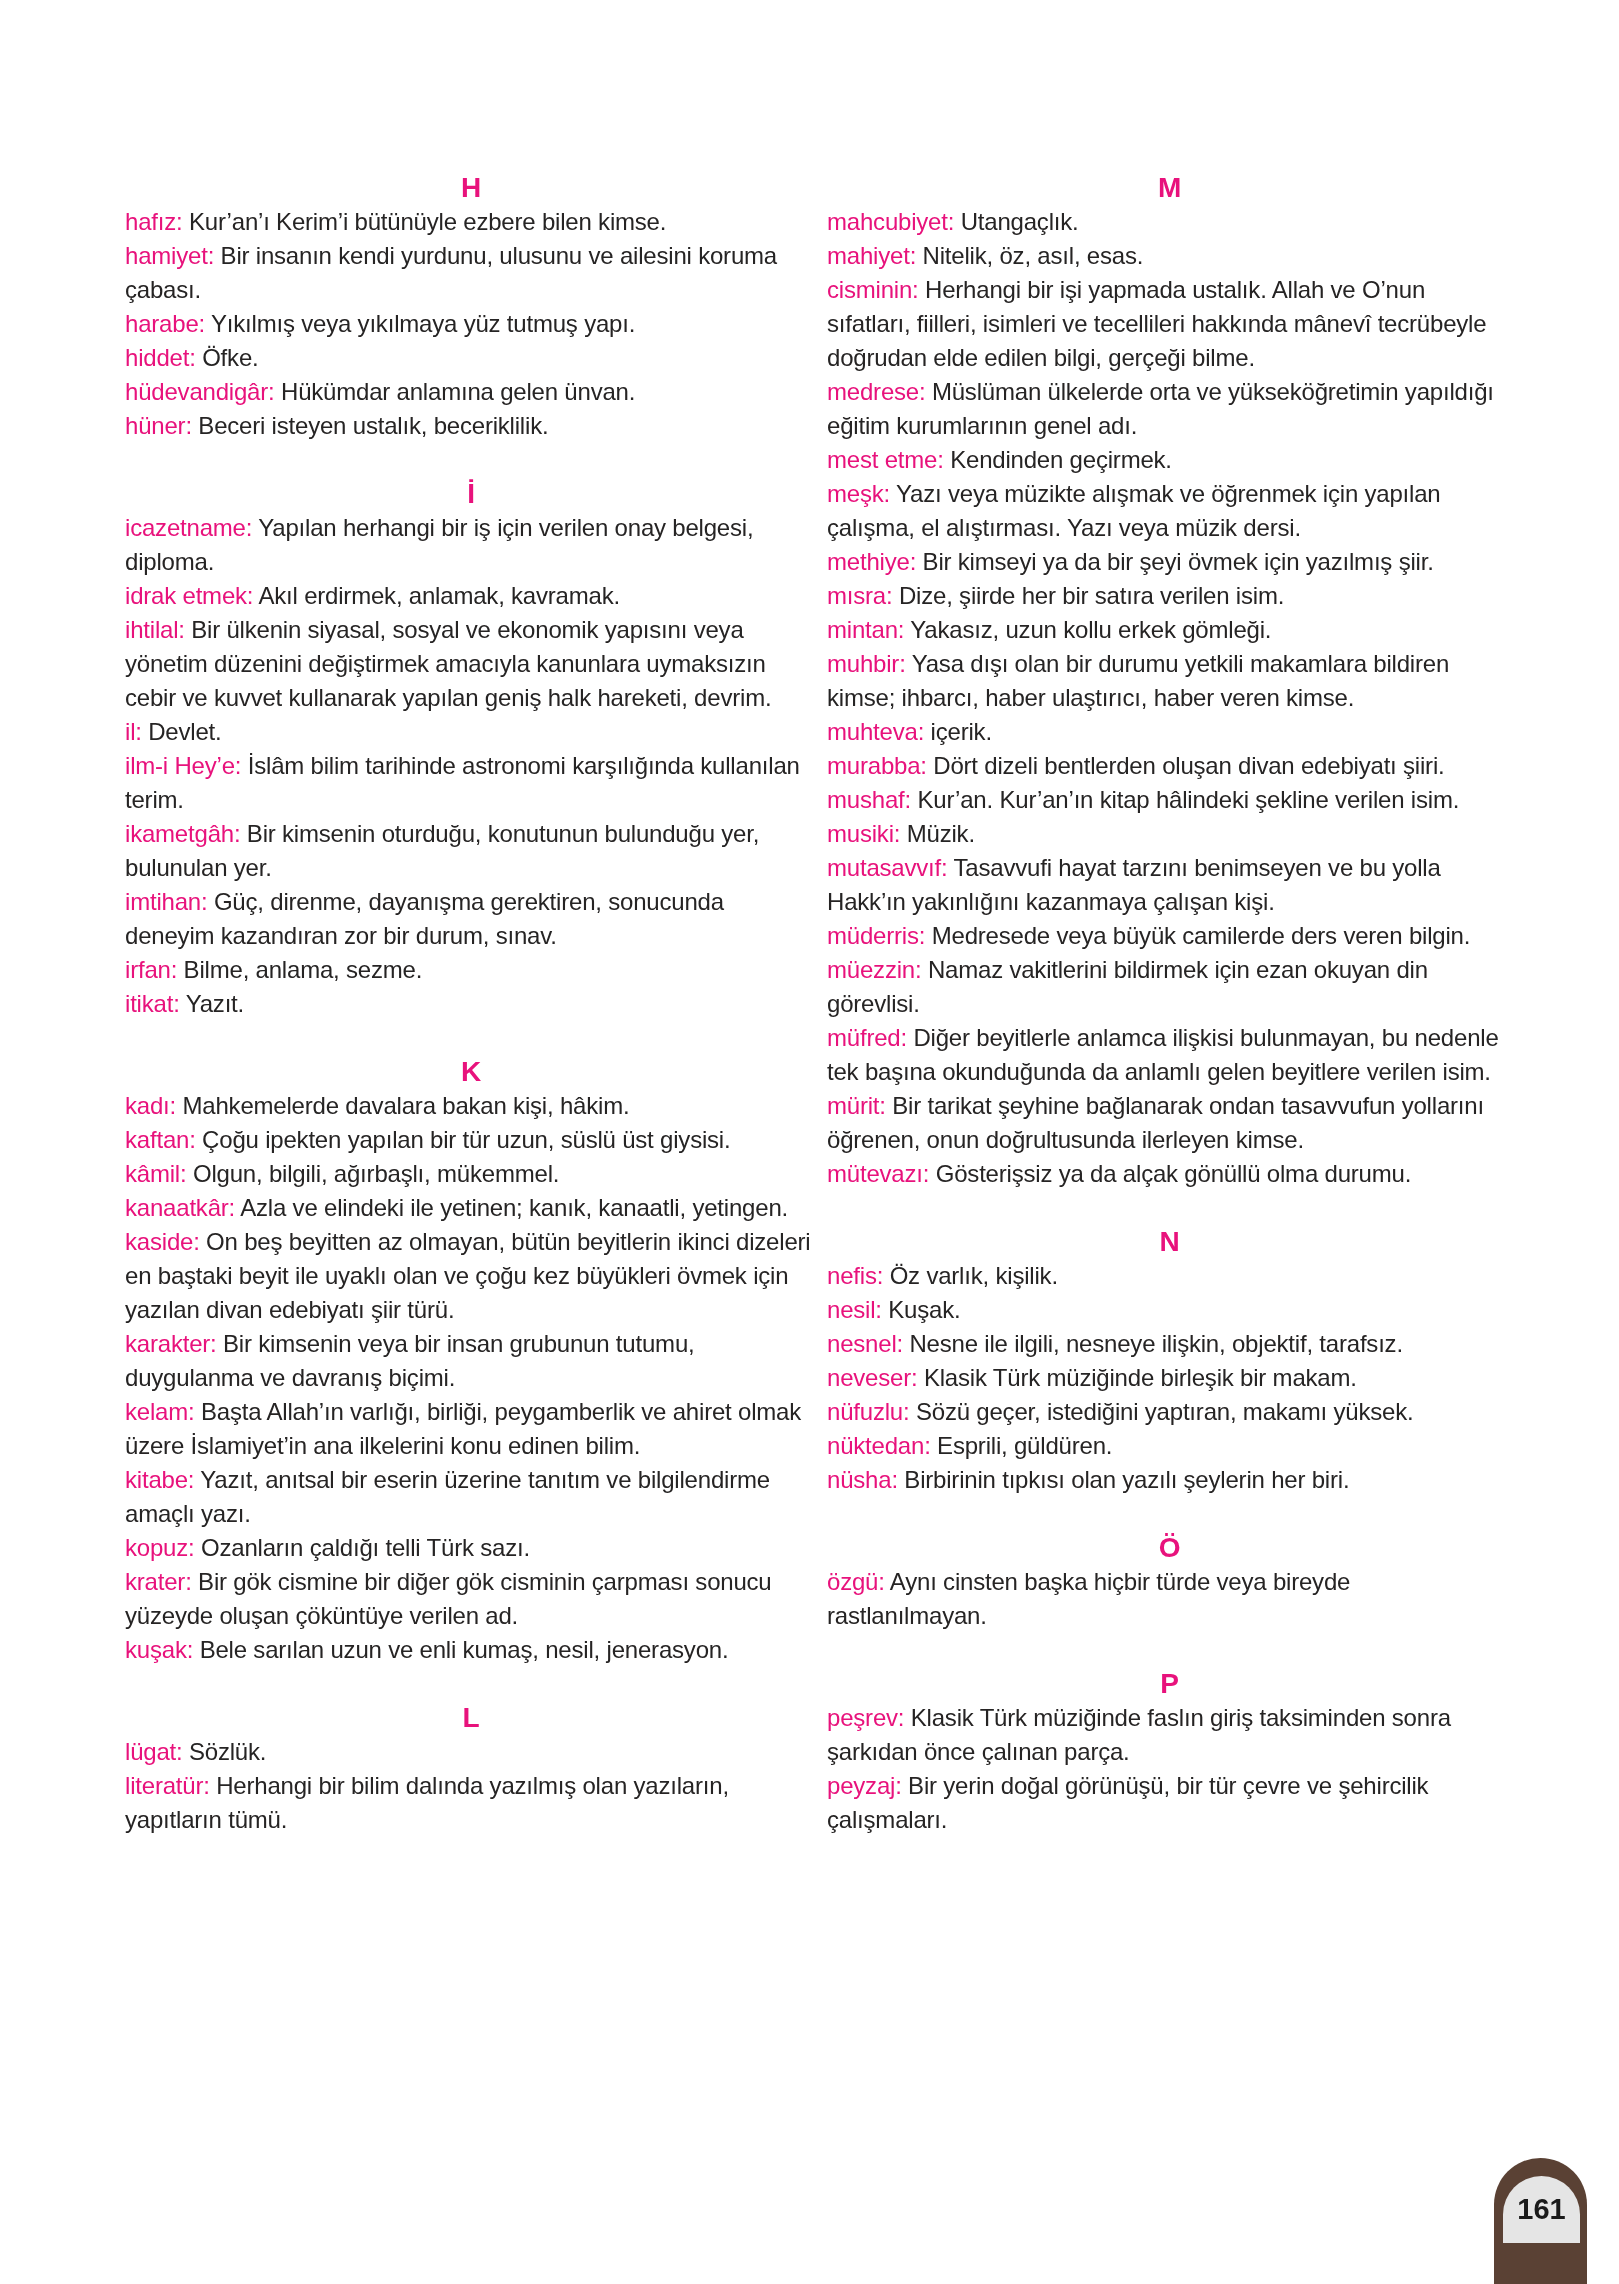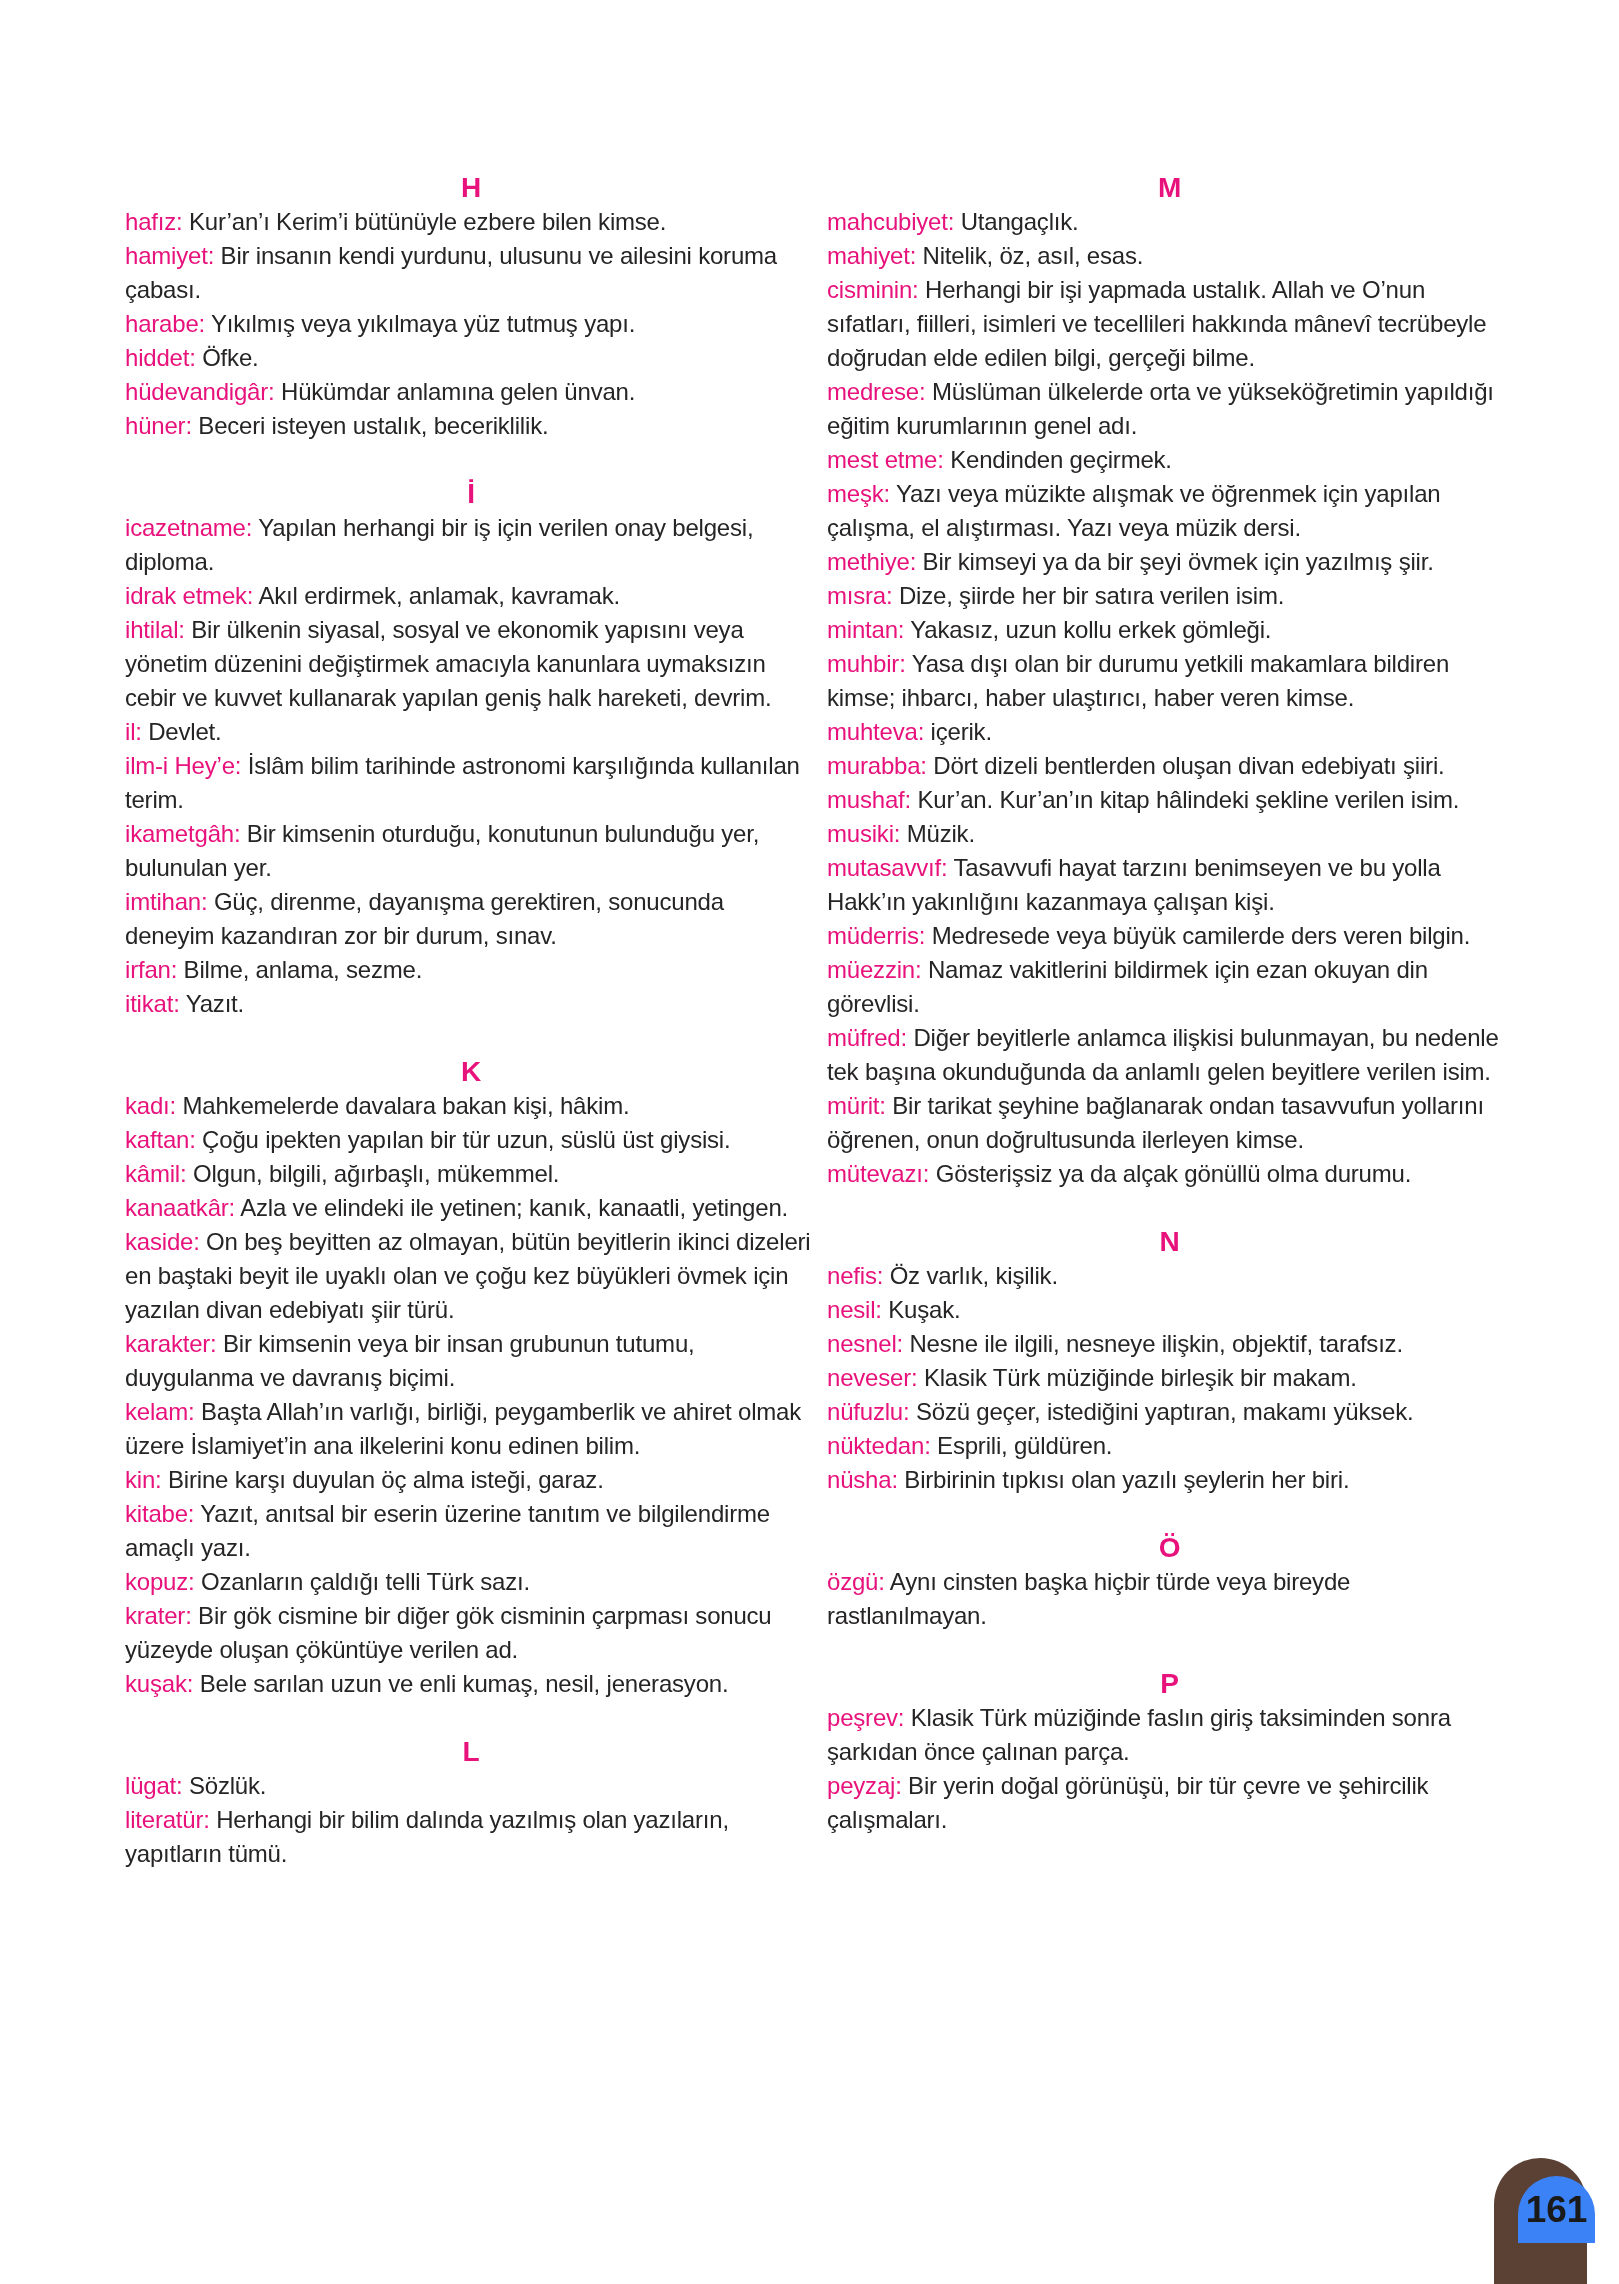--- a/index.html
+++ b/index.html
@@ -37,31 +37,31 @@
     position: absolute;
     left: 1494px;
     top: 2158px;
     width: 93px;
     height: 141px;
     background: #5a4134;
     border-radius: 49px 49px 0 0;
   }
   .badge-inner {
     position: absolute;
-    left: 24px;
+    left: 9px;
     top: 18.3px;
     width: 77px;
     height: 67px;
-    background: #3b82f6;
+    background: #e5e5e5;
     border-radius: 39px 39px 0 0;
     display: flex;
     align-items: center;
     justify-content: center;
     font-weight: bold;
-    font-size: 37px;
+    font-size: 29px;
     color: #1a1a1a;
   }
 </style>
 </head>
 <body>
 
 <div class="column" id="col-left">
     <div class="section-header">H</div>
     <div class="entry"><span class="term">hafız:</span><span class="def"> Kur’an’ı Kerim’i bütünüyle ezbere bilen kimse.</span></div>
     <div class="entry"><span class="term">hamiyet:</span><span class="def"> Bir insanın kendi yurdunu, ulusunu ve ailesini koruma çabası.</span></div>
@@ -80,21 +80,20 @@
     <div class="entry"><span class="term">irfan:</span><span class="def"> Bilme, anlama, sezme.</span></div>
     <div class="entry"><span class="term">itikat:</span><span class="def"> Yazıt.</span></div>
     <div class="section-header">K</div>
     <div class="entry"><span class="term">kadı:</span><span class="def"> Mahkemelerde davalara bakan kişi, hâkim.</span></div>
     <div class="entry"><span class="term">kaftan:</span><span class="def"> Çoğu ipekten yapılan bir tür uzun, süslü üst giysisi.</span></div>
     <div class="entry"><span class="term">kâmil:</span><span class="def"> Olgun, bilgili, ağırbaşlı, mükemmel.</span></div>
     <div class="entry"><span class="term">kanaatkâr:</span><span class="def"> Azla ve elindeki ile yetinen; kanık, kanaatli, yetingen.</span></div>
     <div class="entry"><span class="term">kaside:</span><span class="def"> On beş beyitten az olmayan, bütün beyitlerin ikinci dizeleri en baştaki beyit ile uyaklı olan ve çoğu kez büyükleri övmek için yazılan divan edebiyatı şiir türü.</span></div>
     <div class="entry"><span class="term">karakter:</span><span class="def"> Bir kimsenin veya bir insan grubunun tutumu, duygulanma ve davranış biçimi.</span></div>
     <div class="entry"><span class="term">kelam:</span><span class="def"> Başta Allah’ın varlığı, birliği, peygamberlik ve ahiret olmak üzere İslamiyet’in ana ilkelerini konu edinen bilim.</span></div>
-    <div class="entry"><span class="term">kin:</span><span class="def"> Birine karşı duyulan öç alma isteği, garaz.</span></div>
     <div class="entry"><span class="term">kitabe:</span><span class="def"> Yazıt, anıtsal bir eserin üzerine tanıtım ve bilgilendirme amaçlı yazı.</span></div>
     <div class="entry"><span class="term">kopuz:</span><span class="def"> Ozanların çaldığı telli Türk sazı.</span></div>
     <div class="entry"><span class="term">krater:</span><span class="def"> Bir gök cismine bir diğer gök cisminin çarpması sonucu yüzeyde oluşan çöküntüye verilen ad.</span></div>
     <div class="entry"><span class="term">kuşak:</span><span class="def"> Bele sarılan uzun ve enli kumaş, nesil, jenerasyon.</span></div>
     <div class="section-header">L</div>
     <div class="entry"><span class="term">lügat:</span><span class="def"> Sözlük.</span></div>
     <div class="entry"><span class="term">literatür:</span><span class="def"> Herhangi bir bilim dalında yazılmış olan yazıların, yapıtların tümü.</span></div>
   </div>
 <div class="column" id="col-right">
     <div class="section-header">M</div>

